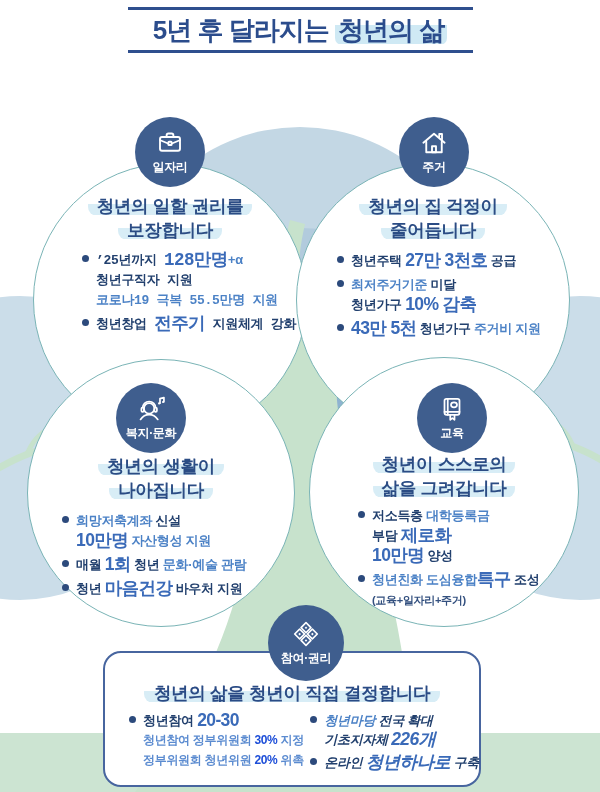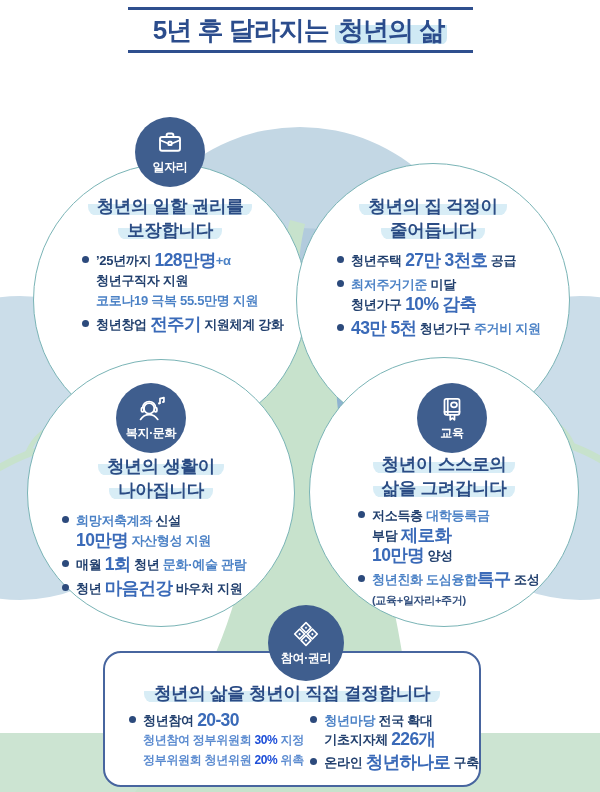--- a/index.html
+++ b/index.html
@@ -42,21 +42,21 @@
   .s-sub{color:#5b8bd0;font-size:12px;font-weight:600;}
   .s-subb{color:#1d4ed8;font-size:12px;font-weight:800;}
   
   .pbox{position:absolute;left:103px;top:651px;width:374px;height:132px;background:#fff;
         border:2px solid #47659f;border-radius:18px;z-index:1;}
   .pbox-title{margin-top:28px;text-align:center;font-size:17.5px;font-weight:800;color:#2a4b85;white-space:nowrap;}
   .pbox-title .hl{background:linear-gradient(180deg,rgba(0,0,0,0) 42%,#d8edf6 42%,#d8edf6 96%,rgba(0,0,0,0) 96%);
                   padding:0 10px;border-radius:9px;}
   .pcols{display:flex;margin-top:2px;}
   .pcol-l{padding-left:24px;width:186px;}
-  .pcol-r{padding-left:0;}
+  .pcol-r{padding-left:0;font-style:italic;}
   .pcol-l .line,.pcol-r .line{line-height:19px;}
 </style>
 </head>
 <body>
 
 <div id="page">
 
   <svg id="bg" viewBox="0 0 600 792" aria-hidden="true">
     <g>
       <circle cx="20" cy="448" r="152" fill="#cbdde9"></circle>
@@ -88,21 +88,21 @@
     <div class="title-line"><span class="s-plain">5년 후 달라지는 </span><span class="s-thl">청년의 삶</span></div>
     <div class="rule"></div>
   </div>
 
   <div class="wcircle" style="left:33px;top:163px;width:272px;height:272px;">
     <div class="wc-content" style="top:30px;">
       <div>
           <div class="h-line"><span>청년의 일할 권리를</span></div>
           <div class="h-line"><span>보장합니다</span></div>
         </div>
-      <div class="blist" style="padding-left:48px;">
+      <div class="blist" style="padding-left:48px;font-family:Liberation Mono, monospace;">
           <div class="line li"><span class="s-navy">’25년까지 </span><span class="s-lg">128만명</span><span class="s-acc">+α</span></div>
           <div class="line cont"><span class="s-navy">청년구직자 지원</span></div>
           <div class="line cont"><span class="s-acc">코로나19 극복 55.5만명 지원</span></div>
           <div class="line li"><span class="s-navy">청년창업 </span><span class="s-lg">전주기</span><span class="s-navy"> 지원체계 강화</span></div>
         </div>
     </div>
   </div>
 
   <div class="wcircle" style="left:296px;top:163px;width:272px;height:272px;">
     <div class="wc-content" style="top:30px;">
@@ -171,20 +171,29 @@
   <div class="badge" style="left:135px;top:117px;">
     <svg width="30" height="30" viewBox="0 0 24 24" fill="none" stroke="#fff" stroke-width="1.5" stroke-linecap="round" stroke-linejoin="round">
       <path d="M9.3 7V5.8c0-.8.6-1.4 1.4-1.4h2.6c.8 0 1.4.6 1.4 1.4V7"></path>
       <rect x="4" y="7.2" width="16" height="11" rx="1.6"></rect>
       <path d="M4.2 9.8l6.3 2.6 M19.8 9.8l-6.3 2.6"></path>
       <rect x="10.7" y="11" width="2.6" height="2.6" rx="0.5"></rect>
     </svg>
     <div class="blabel">일자리</div>
   </div>
 
+  <div class="badge" style="left:399px;top:117px;">
+    <svg width="30" height="30" viewBox="0 0 24 24" fill="none" stroke="#fff" stroke-width="1.5" stroke-linecap="round" stroke-linejoin="round">
+      <path d="M3.5 11.8L12 4.6l8.5 7.2"></path>
+      <path d="M16.2 7.2V4.8h2.2v4.2"></path>
+      <path d="M5.8 11v8.4h12.4V11"></path>
+      <rect x="10.4" y="14.6" width="3.2" height="4.8"></rect>
+    </svg>
+    <div class="blabel">주거</div>
+  </div>
 
   <div class="badge" style="left:417px;top:383px;">
     <svg width="30" height="30" viewBox="0 0 24 24" fill="none" stroke="#fff" stroke-width="1.4" stroke-linecap="round" stroke-linejoin="round">
       <rect x="6" y="3.8" width="12" height="12.8" rx="1.6"></rect>
       <path d="M8.6 3.8v12.8"></path>
       <ellipse cx="13.6" cy="8.6" rx="2.4" ry="2"></ellipse>
       <path d="M6 14.2h12"></path>
       <path d="M10.6 16.6v4l1.7-1.3 1.7 1.3v-4"></path>
     </svg>
     <div class="blabel">교육</div>

